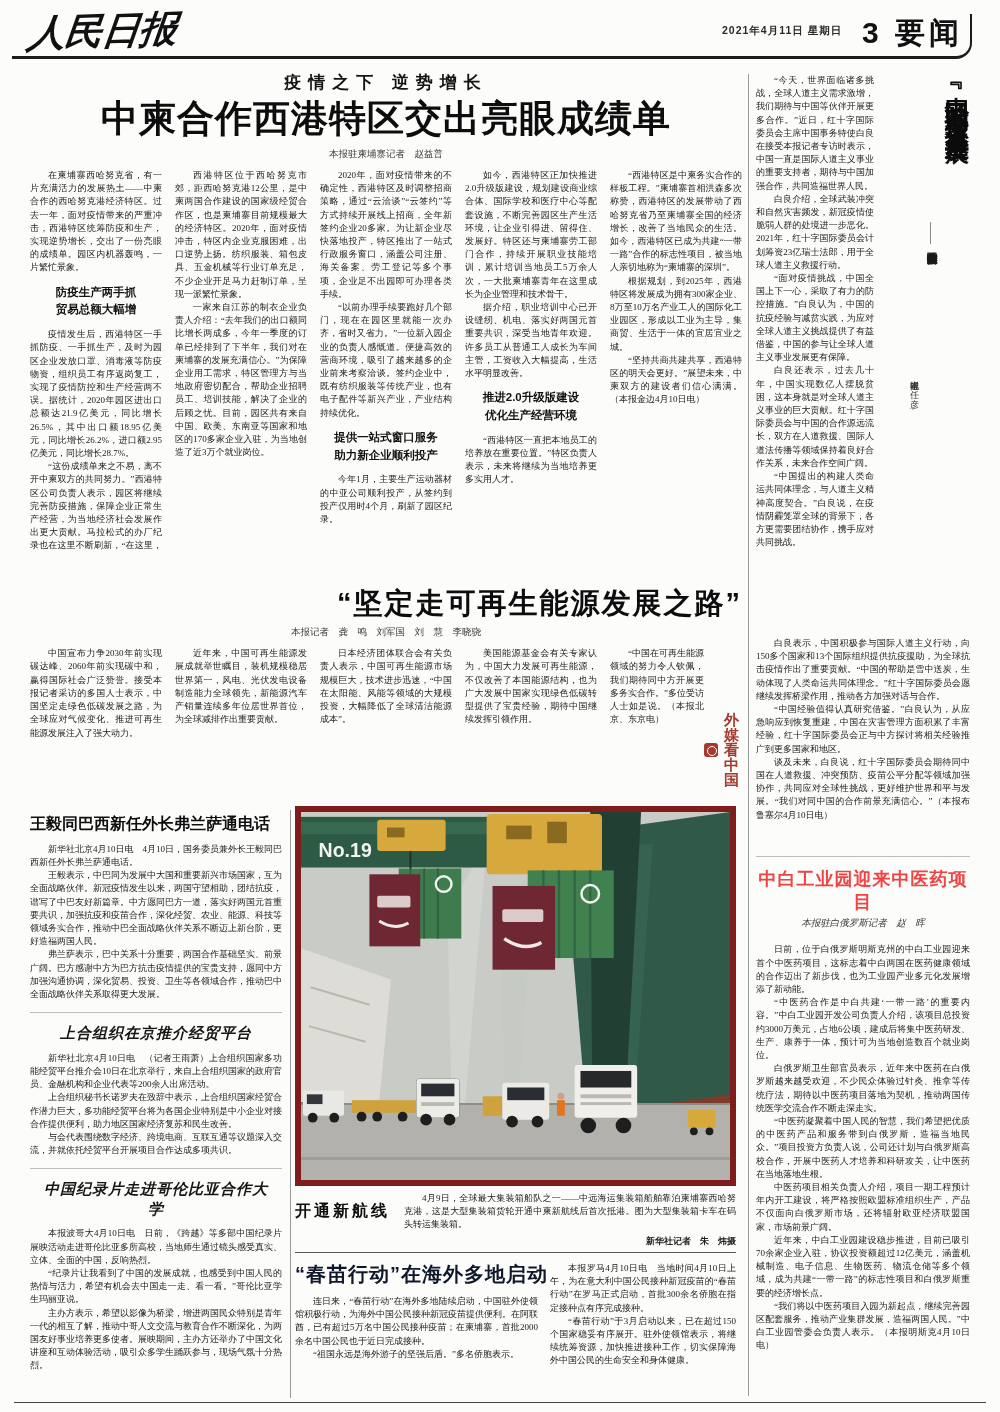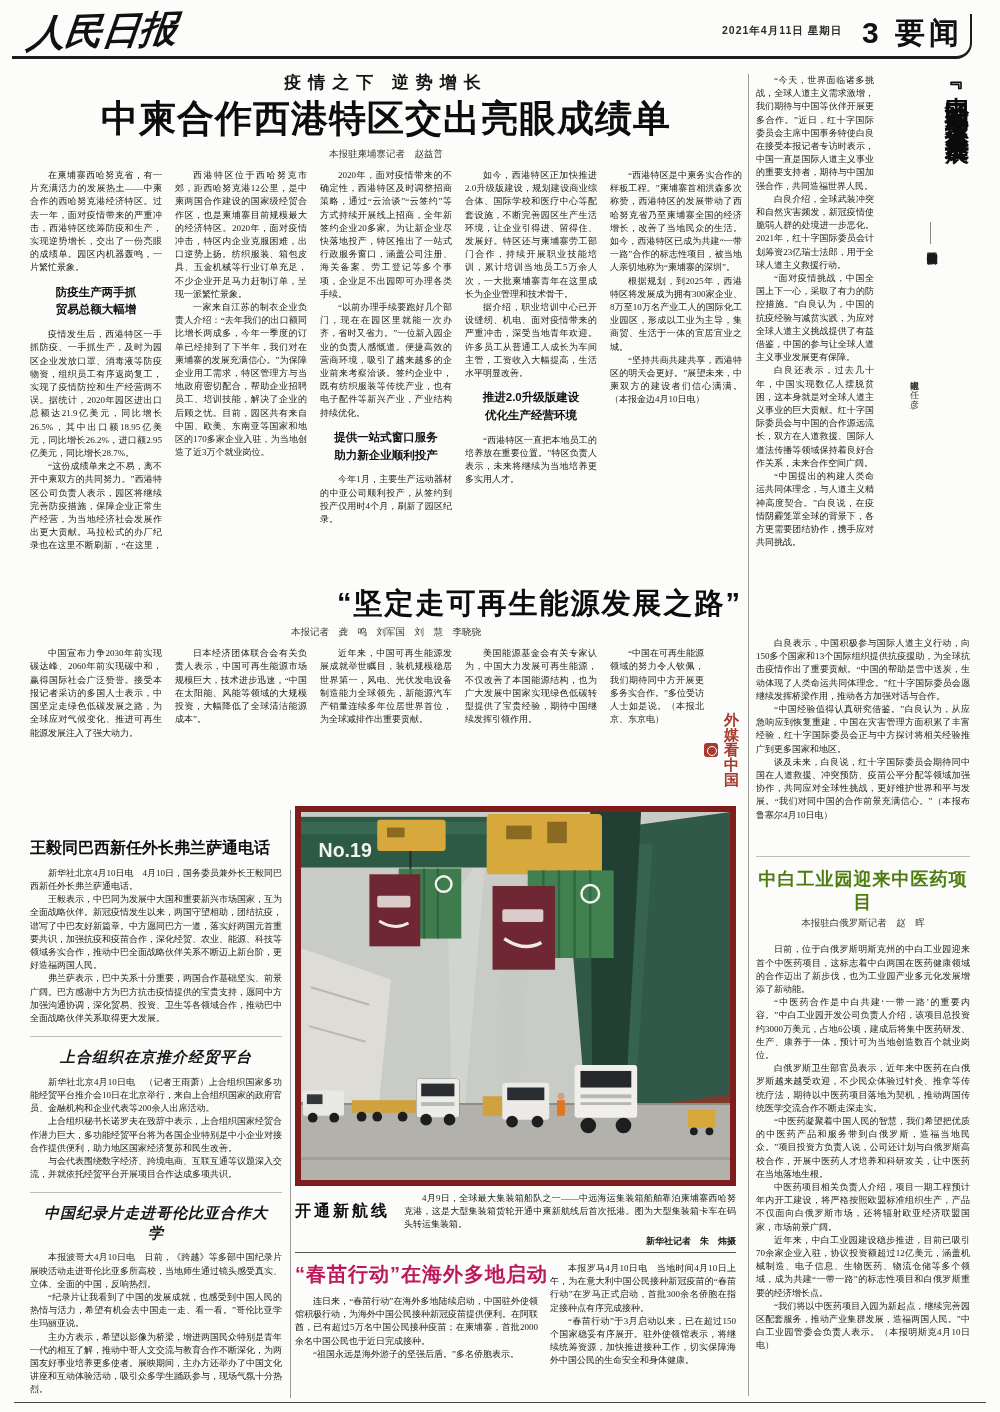--- a/index.html
+++ b/index.html
@@ -32,47 +32,47 @@
   .medialabel .txt{font:900 15px/1 "Liberation Sans",sans-serif;letter-spacing:3px;color:#a63a2e;}
   .medialabel .ico{width:14px;height:14px;background:#a63a2e;border-radius:3px;position:relative;flex:0 0 auto;}
   .medialabel .ico::after{content:"";position:absolute;left:3px;top:3px;width:8px;height:8px;border:1.5px solid #fff;border-radius:50%;}
   
   .vrule1{position:absolute;left:748px;top:74px;width:0;height:1322px;border-left:1px solid #9a9a96;}
   .vrule2{position:absolute;left:290px;top:810px;width:0;height:588px;border-left:1px solid #9a9a96;}
   .bottomrule{position:absolute;left:14px;top:1402px;width:972px;border-top:1.5px solid #444;}
   .lightline{border:none;border-top:1px solid #bcbcb8;margin:11px 0;}
   
   .bleft{position:absolute;left:30px;top:814px;width:252px;height:584px;overflow:hidden;}
-  .headL1{font:900 16px/1.3 "Liberation Sans",sans-serif;color:#0e0e0e;margin:24px 0 8px;white-space:nowrap;}
+  .headL1{font:900 16px/1.3 "Liberation Sans",sans-serif;color:#0e0e0e;margin:0 0 8px;white-space:nowrap;}
   .headKai{font:bold 15px/1.3 "DejaVu Serif",serif;font-style:italic;text-align:center;letter-spacing:1px;color:#161616;margin:4px 8px 8px;}
   
   .photobox{position:absolute;left:295px;top:806px;width:441px;height:380px;border:6px solid #7f1d1d;background:#c8cbc6;box-sizing:border-box;}
   .photobox svg{display:block;width:100%;height:100%;}
   
   .capblock{position:absolute;left:295px;top:1192px;width:441px;}
   .caprow{display:flex;gap:14px;}
   .captitle{font:900 16px/1.2 "Liberation Sans",sans-serif;letter-spacing:3px;padding-top:9px;white-space:nowrap;color:#0d0d0d;}
   .captext{flex:1;}
   .capcredit{text-align:right;font:bold 9px/1 "Liberation Serif",serif;margin-top:5px;color:#222;}
   .caprule{position:absolute;left:295px;top:1252px;width:441px;border-top:1px solid #555;}
   
   .bcenter{position:absolute;left:295px;top:1262px;width:441px;height:136px;overflow:hidden;display:flex;gap:12px;}
   .bc-left{width:243px;flex:0 0 auto;}
-  .headC{font:900 20px/1.2 "Liberation Sans",sans-serif;letter-spacing:1px;white-space:nowrap;color:#be185d;margin-bottom:9px;}
+  .headC{font:900 20px/1.2 "Liberation Sans",sans-serif;letter-spacing:1px;white-space:nowrap;color:#0f172a;margin-bottom:9px;}
   .bc-right{flex:1;}
   
   .rcol{position:absolute;left:756px;top:74px;width:214px;height:1324px;overflow:hidden;}
   .r1top{display:flex;}
   .r1text{flex:1;height:556px;overflow:hidden;}
   .vhead{writing-mode:vertical-rl;height:556px;width:96px;flex:0 0 auto;}
   .vtitle{font:900 24px/1.12 "Liberation Sans",sans-serif;letter-spacing:3px;color:#0c0c0c;}
   .vsub{font:11px/1.25 "Liberation Serif",serif;padding-top:148px;margin:0 5px;color:#1c1c1c;}
   .vbyline{font:9px/1.2 "Liberation Serif",serif;padding-top:300px;color:#333;}
   .r1bottom{margin-top:7px;height:208px;overflow:hidden;}
-  .headR2{font:900 18px/1.25 "Liberation Sans",sans-serif;text-align:center;letter-spacing:1px;color:#4d7c0f;margin-top:9px;}
+  .headR2{font:900 18px/1.25 "Liberation Sans",sans-serif;text-align:center;letter-spacing:1px;color:#ef4444;margin-top:9px;}
   .r2body{margin-top:14px;height:452px;overflow:hidden;}
 </style>
 </head>
 <body>
 
 <div class="page">
 
   <div class="mast-rule"></div>
   <div class="logo">人民日报</div>
   <div class="mast-date">2021年4月11日  星期日</div>
@@ -111,21 +111,21 @@
             <div class="subline">提供一站式窗口服务</div>
             <div class="subline">助力新企业顺利投产</div>
           </div>
         <div>
             <p class="para">今年1月，主要生产运动器材的中亚公司顺利投产，从签约到投产仅用时4个月，刷新了园区纪录。</p>
           </div>
       </div>
       <div class="acol">
         <div>
             <p class="para">如今，西港特区正加快推进2.0升级版建设，规划建设商业综合体、国际学校和医疗中心等配套设施，不断完善园区生产生活环境，让企业引得进、留得住、发展好。特区还与柬埔寨劳工部门合作，持续开展职业技能培训，累计培训当地员工5万余人次，一大批柬埔寨青年在这里成长为企业管理和技术骨干。</p>
-            <p class="para">据介绍，职业培训中心已开设缝纫、机电、面对疫情带来的严重冲击，深受当地青年欢迎。许多员工从普通工人成长为车间主管，工资收入大幅提高，生活水平明显改善。</p>
+            <p class="para">据介绍，职业培训中心已开设缝纫、机电、落实好两国元首重要共识，深受当地青年欢迎。许多员工从普通工人成长为车间主管，工资收入大幅提高，生活水平明显改善。</p>
           </div>
         <div class="subhead">
             <div class="subline">推进2.0升级版建设</div>
             <div class="subline">优化生产经营环境</div>
           </div>
         <div>
             <p class="para">“西港特区一直把本地员工的培养放在重要位置。”特区负责人表示，未来将继续为当地培养更多实用人才。</p>
           </div>
       </div>
       <div class="acol">
@@ -142,26 +142,26 @@
     <div class="headB">“坚定走可再生能源发展之路”</div>
     <div class="byline" style="margin-top:7px;">本报记者　龚　鸣　刘军国　刘　慧　李晓骁</div>
     <div class="cols bodytxt">
       <div class="acol">
           <div>
             <p class="para">中国宣布力争2030年前实现碳达峰、2060年前实现碳中和，赢得国际社会广泛赞誉。接受本报记者采访的多国人士表示，中国坚定走绿色低碳发展之路，为全球应对气候变化、推进可再生能源发展注入了强大动力。</p>
           </div>
         </div>
       <div class="acol">
           <div>
+            <p class="para">近年来，中国可再生能源发展成就举世瞩目，装机规模稳居世界第一，风电、光伏发电设备制造能力全球领先，新能源汽车产销量连续多年位居世界首位，为全球减排作出重要贡献。</p>
+          </div>
+        </div>
+      <div class="acol">
+          <div>
             <p class="para">日本经济团体联合会有关负责人表示，中国可再生能源市场规模巨大，技术进步迅速，“中国在太阳能、风能等领域的大规模投资，大幅降低了全球清洁能源成本”。</p>
-          </div>
-        </div>
-      <div class="acol">
-          <div>
-            <p class="para">近年来，中国可再生能源发展成就举世瞩目，装机规模稳居世界第一，风电、光伏发电设备制造能力全球领先，新能源汽车产销量连续多年位居世界首位，为全球减排作出重要贡献。</p>
           </div>
         </div>
       <div class="acol">
           <div>
             <p class="para">美国能源基金会有关专家认为，中国大力发展可再生能源，不仅改善了本国能源结构，也为广大发展中国家实现绿色低碳转型提供了宝贵经验，期待中国继续发挥引领作用。</p>
           </div>
         </div>
       <div class="acol flexcol">
         <div>
             <p class="para">“中国在可再生能源领域的努力令人钦佩，我们期待同中方开展更多务实合作。”多位受访人士如是说。（本报北京、东京电）</p>
@@ -352,21 +352,21 @@
     <div class="r1bottom">
       <div>
           <p class="para">白良表示，中国积极参与国际人道主义行动，向150多个国家和13个国际组织提供抗疫援助，为全球抗击疫情作出了重要贡献。“中国的帮助是雪中送炭，生动体现了人类命运共同体理念。”红十字国际委员会愿继续发挥桥梁作用，推动各方加强对话与合作。</p>
           <p class="para">“中国经验值得认真研究借鉴。”白良认为，从应急响应到恢复重建，中国在灾害管理方面积累了丰富经验，红十字国际委员会正与中方探讨将相关经验推广到更多国家和地区。</p>
           <p class="para">谈及未来，白良说，红十字国际委员会期待同中国在人道救援、冲突预防、疫苗公平分配等领域加强协作，共同应对全球性挑战，更好维护世界和平与发展。“我们对同中国的合作前景充满信心。”（本报布鲁塞尔4月10日电）</p>
         </div>
     </div>
     <hr class="lightline">
     <div>
       <div class="headR2">中白工业园迎来中医药项目</div>
-      <div class="byline" style="margin-top:5px;">本报驻白俄罗斯记者　赵　晖</div>
+      <div class="byline" style="margin-top:5px;font-style:italic;">本报驻白俄罗斯记者　赵　晖</div>
       <div class="r2body">
           <p class="para">日前，位于白俄罗斯明斯克州的中白工业园迎来首个中医药项目，这标志着中白两国在医药健康领域的合作迈出了新步伐，也为工业园产业多元化发展增添了新动能。</p>
           <p class="para">“中医药合作是中白共建‘一带一路’的重要内容。”中白工业园开发公司负责人介绍，该项目总投资约3000万美元，占地6公顷，建成后将集中医药研发、生产、康养于一体，预计可为当地创造数百个就业岗位。</p>
           <p class="para">白俄罗斯卫生部官员表示，近年来中医药在白俄罗斯越来越受欢迎，不少民众体验过针灸、推拿等传统疗法，期待以中医药项目落地为契机，推动两国传统医学交流合作不断走深走实。</p>
           <p class="para">“中医药凝聚着中国人民的智慧，我们希望把优质的中医药产品和服务带到白俄罗斯，造福当地民众。”项目投资方负责人说，公司还计划与白俄罗斯高校合作，开展中医药人才培养和科研攻关，让中医药在当地落地生根。</p>
           <p class="para">中医药项目相关负责人介绍，项目一期工程预计年内开工建设，将严格按照欧盟标准组织生产，产品不仅面向白俄罗斯市场，还将辐射欧亚经济联盟国家，市场前景广阔。</p>
           <p class="para">近年来，中白工业园建设稳步推进，目前已吸引70余家企业入驻，协议投资额超过12亿美元，涵盖机械制造、电子信息、生物医药、物流仓储等多个领域，成为共建“一带一路”的标志性项目和白俄罗斯重要的经济增长点。</p>
           <p class="para">“我们将以中医药项目入园为新起点，继续完善园区配套服务，推动产业集群发展，造福两国人民。”中白工业园管委会负责人表示。（本报明斯克4月10日电）</p>
         </div>
     </div>

